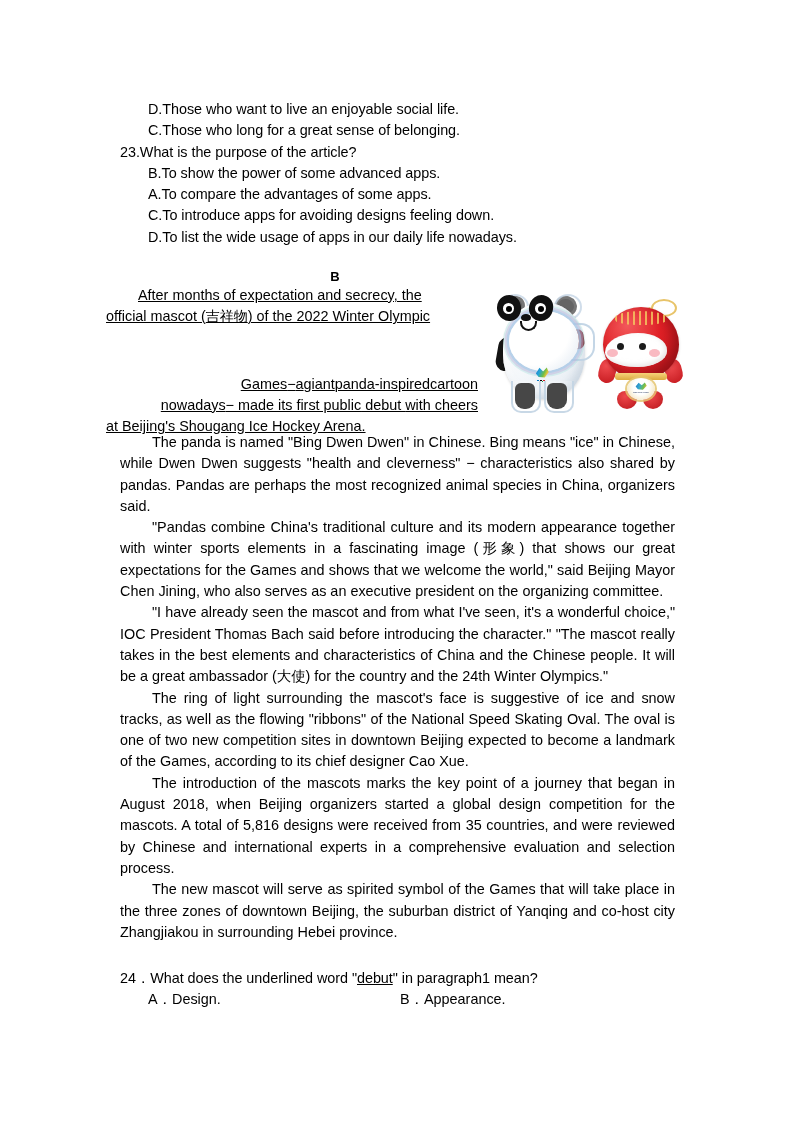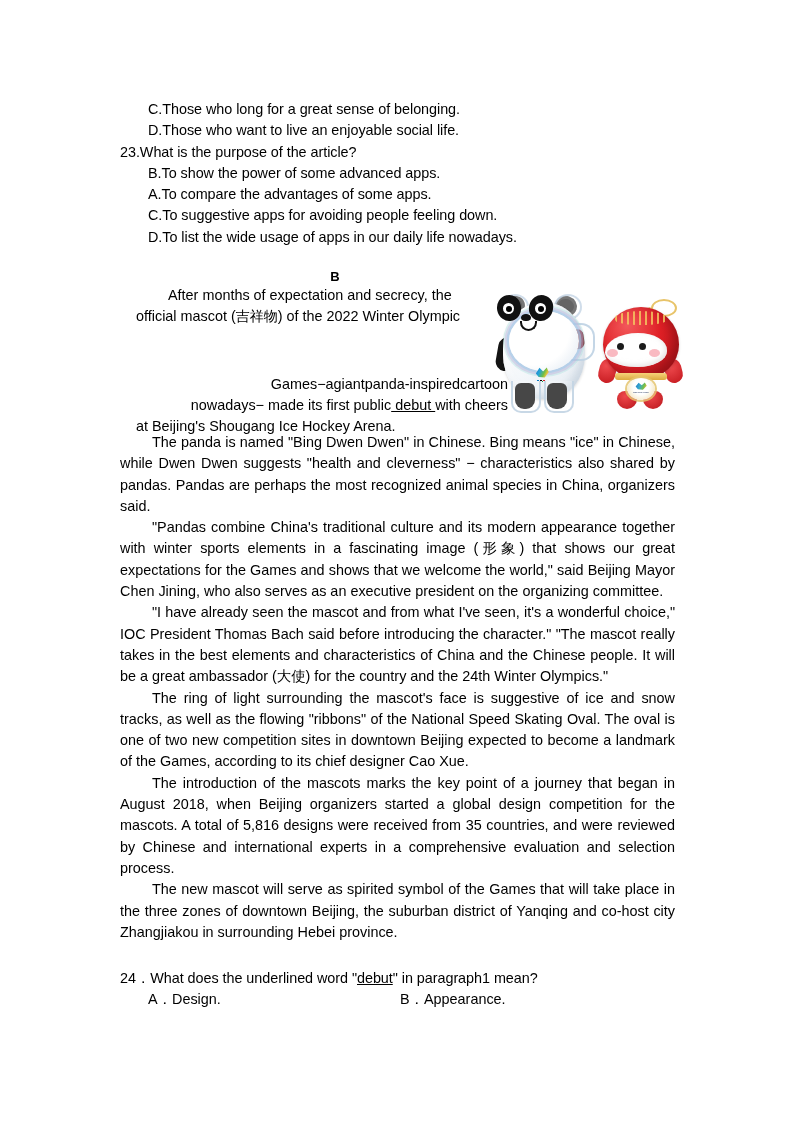--- a/index.html
+++ b/index.html
@@ -51,23 +51,24 @@
     font-size: 14.4px;
     line-height: 21.3px;
     text-align: justify;
     text-justify: inter-word;
     text-indent: 32px;
     margin: 0;
   }
 
   .intro-block {
     position: absolute;
-    left: 136px;
+    left: 106px;
     top: 285px;
     width: 555px;
+    text-decoration: underline;
   }
   
   .jline {
     display: flex;
     width: 372px;
     justify-content: flex-end;
     font-size: 14.4px;
     line-height: 21.3px;
   }
   .jline span { white-space: pre; }
@@ -372,26 +373,26 @@
   }
   .l-leg.l { left: 18px; top: 92px; }
   .l-leg.r { left: 44px; top: 92px; }
 </style>
 </head>
 <body>
 
 <div class="page">
 
   <div class="content">
+    <div class="ln indent-opt">D.Those who want to live an enjoyable social life.</div>
     <div class="ln indent-opt">C.Those who long for a great sense of belonging.</div>
-    <div class="ln indent-opt">D.Those who want to live an enjoyable social life.</div>
     <div class="ln q-line">23.What is the purpose of the article?</div>
     <div class="ln indent-opt">B.To show the power of some advanced apps.</div>
     <div class="ln indent-opt">A.To compare the advantages of some apps.</div>
-    <div class="ln indent-opt">C.To suggestive apps for avoiding people feeling down.</div>
+    <div class="ln indent-opt">C.To introduce apps for avoiding designs feeling down.</div>
     <div class="ln indent-opt">D.To list the wide usage of apps in our daily life nowadays.</div>
     <div class="section-letter">B</div>
   </div>
 
   <div class="mascots">
     <div class="panda">
       <div class="ear l"></div>
       <div class="ear r"></div>
       <div class="ear-glass l"></div>
       <div class="ear-glass r"></div>

